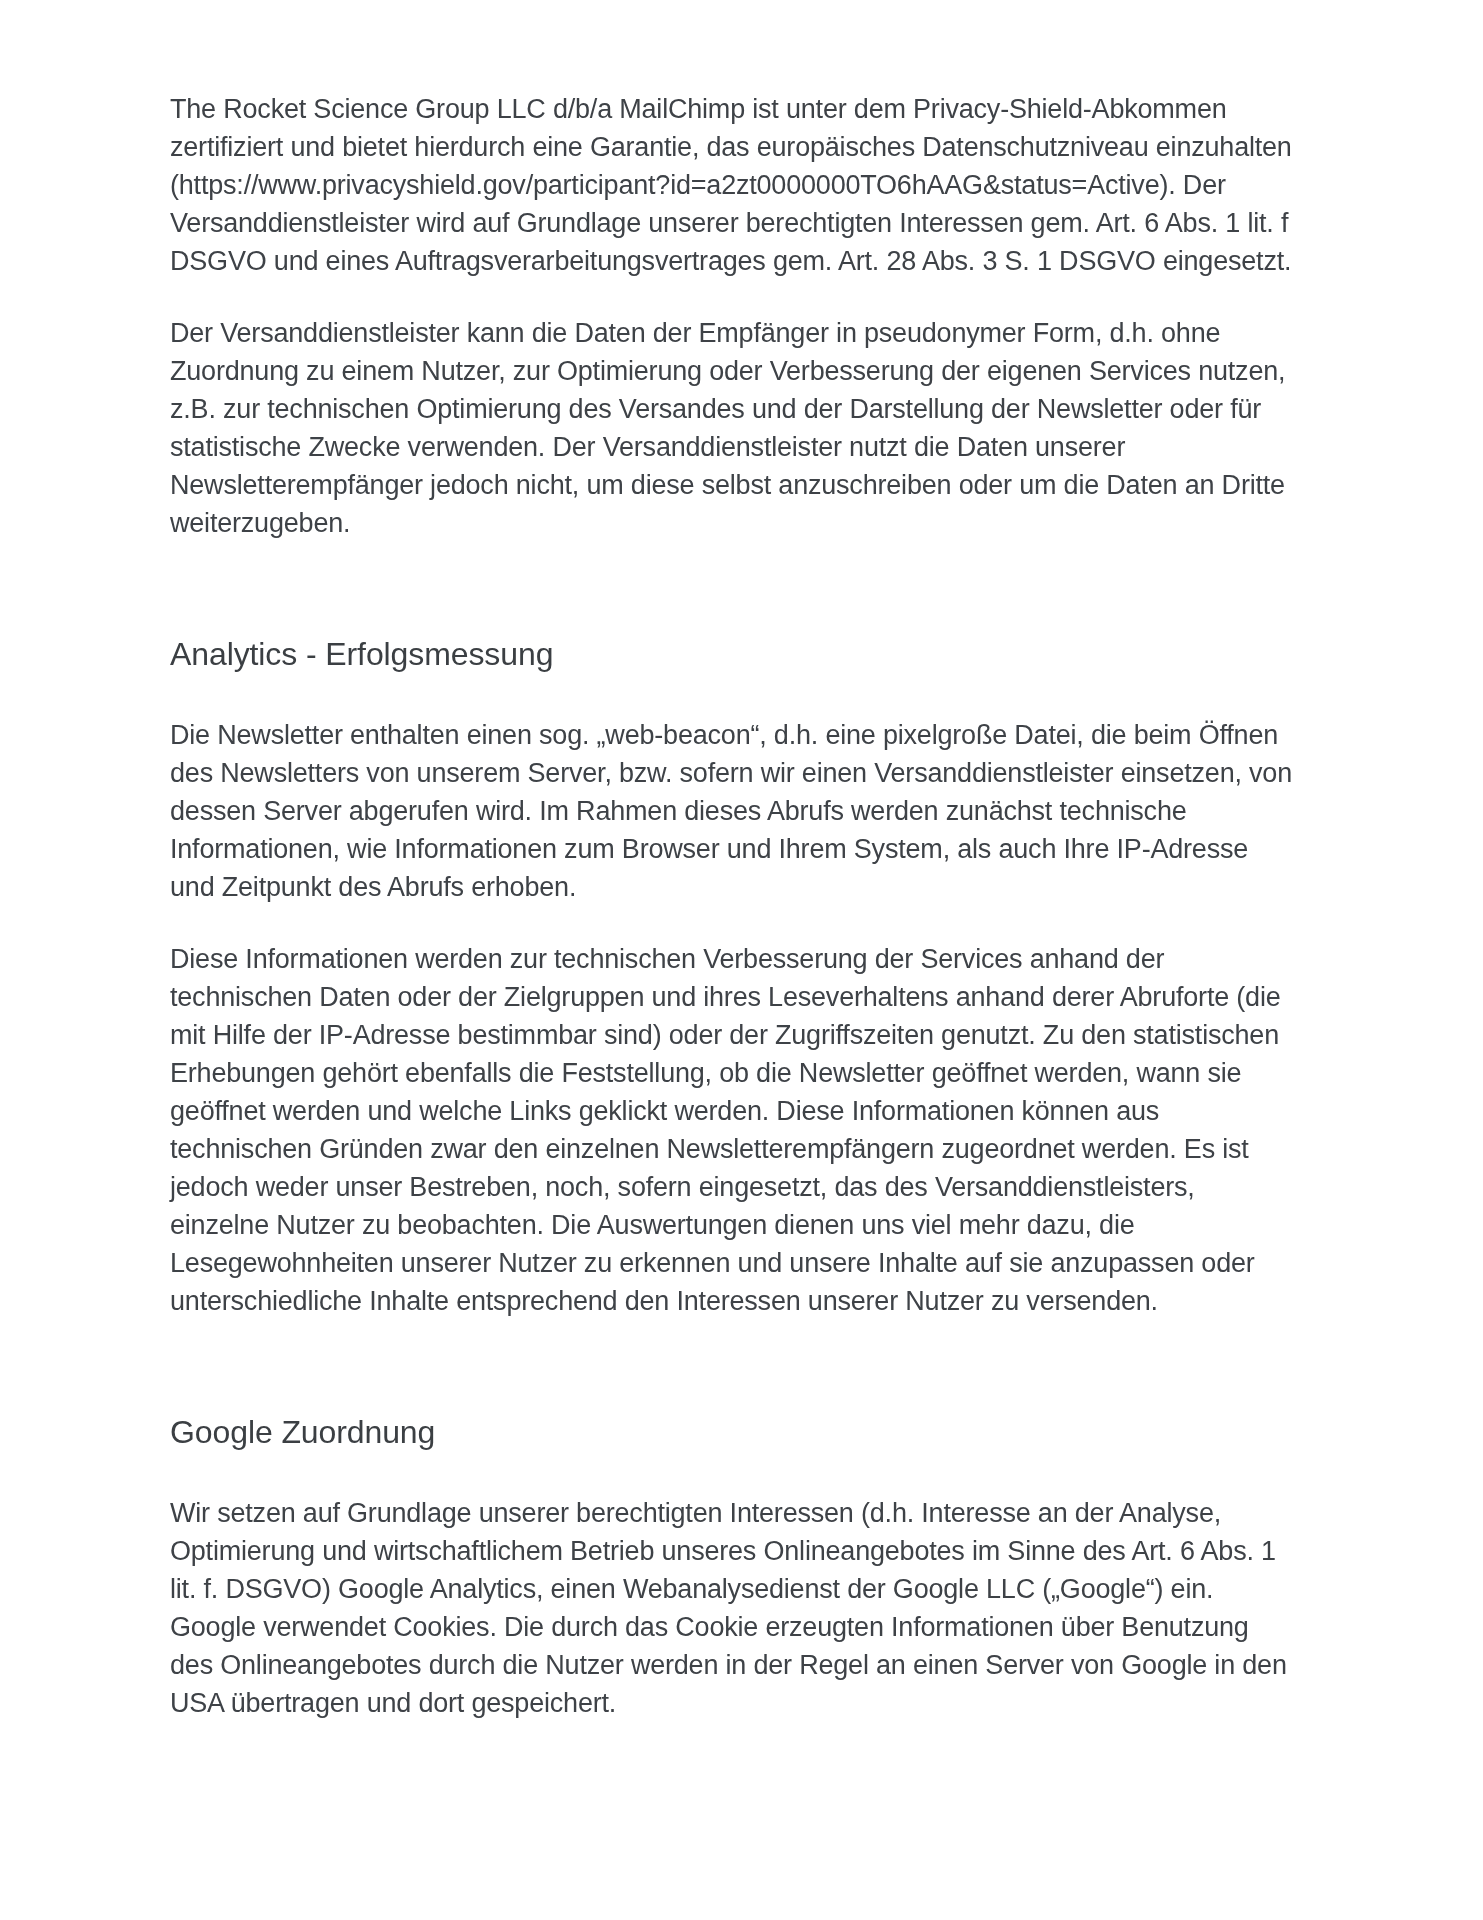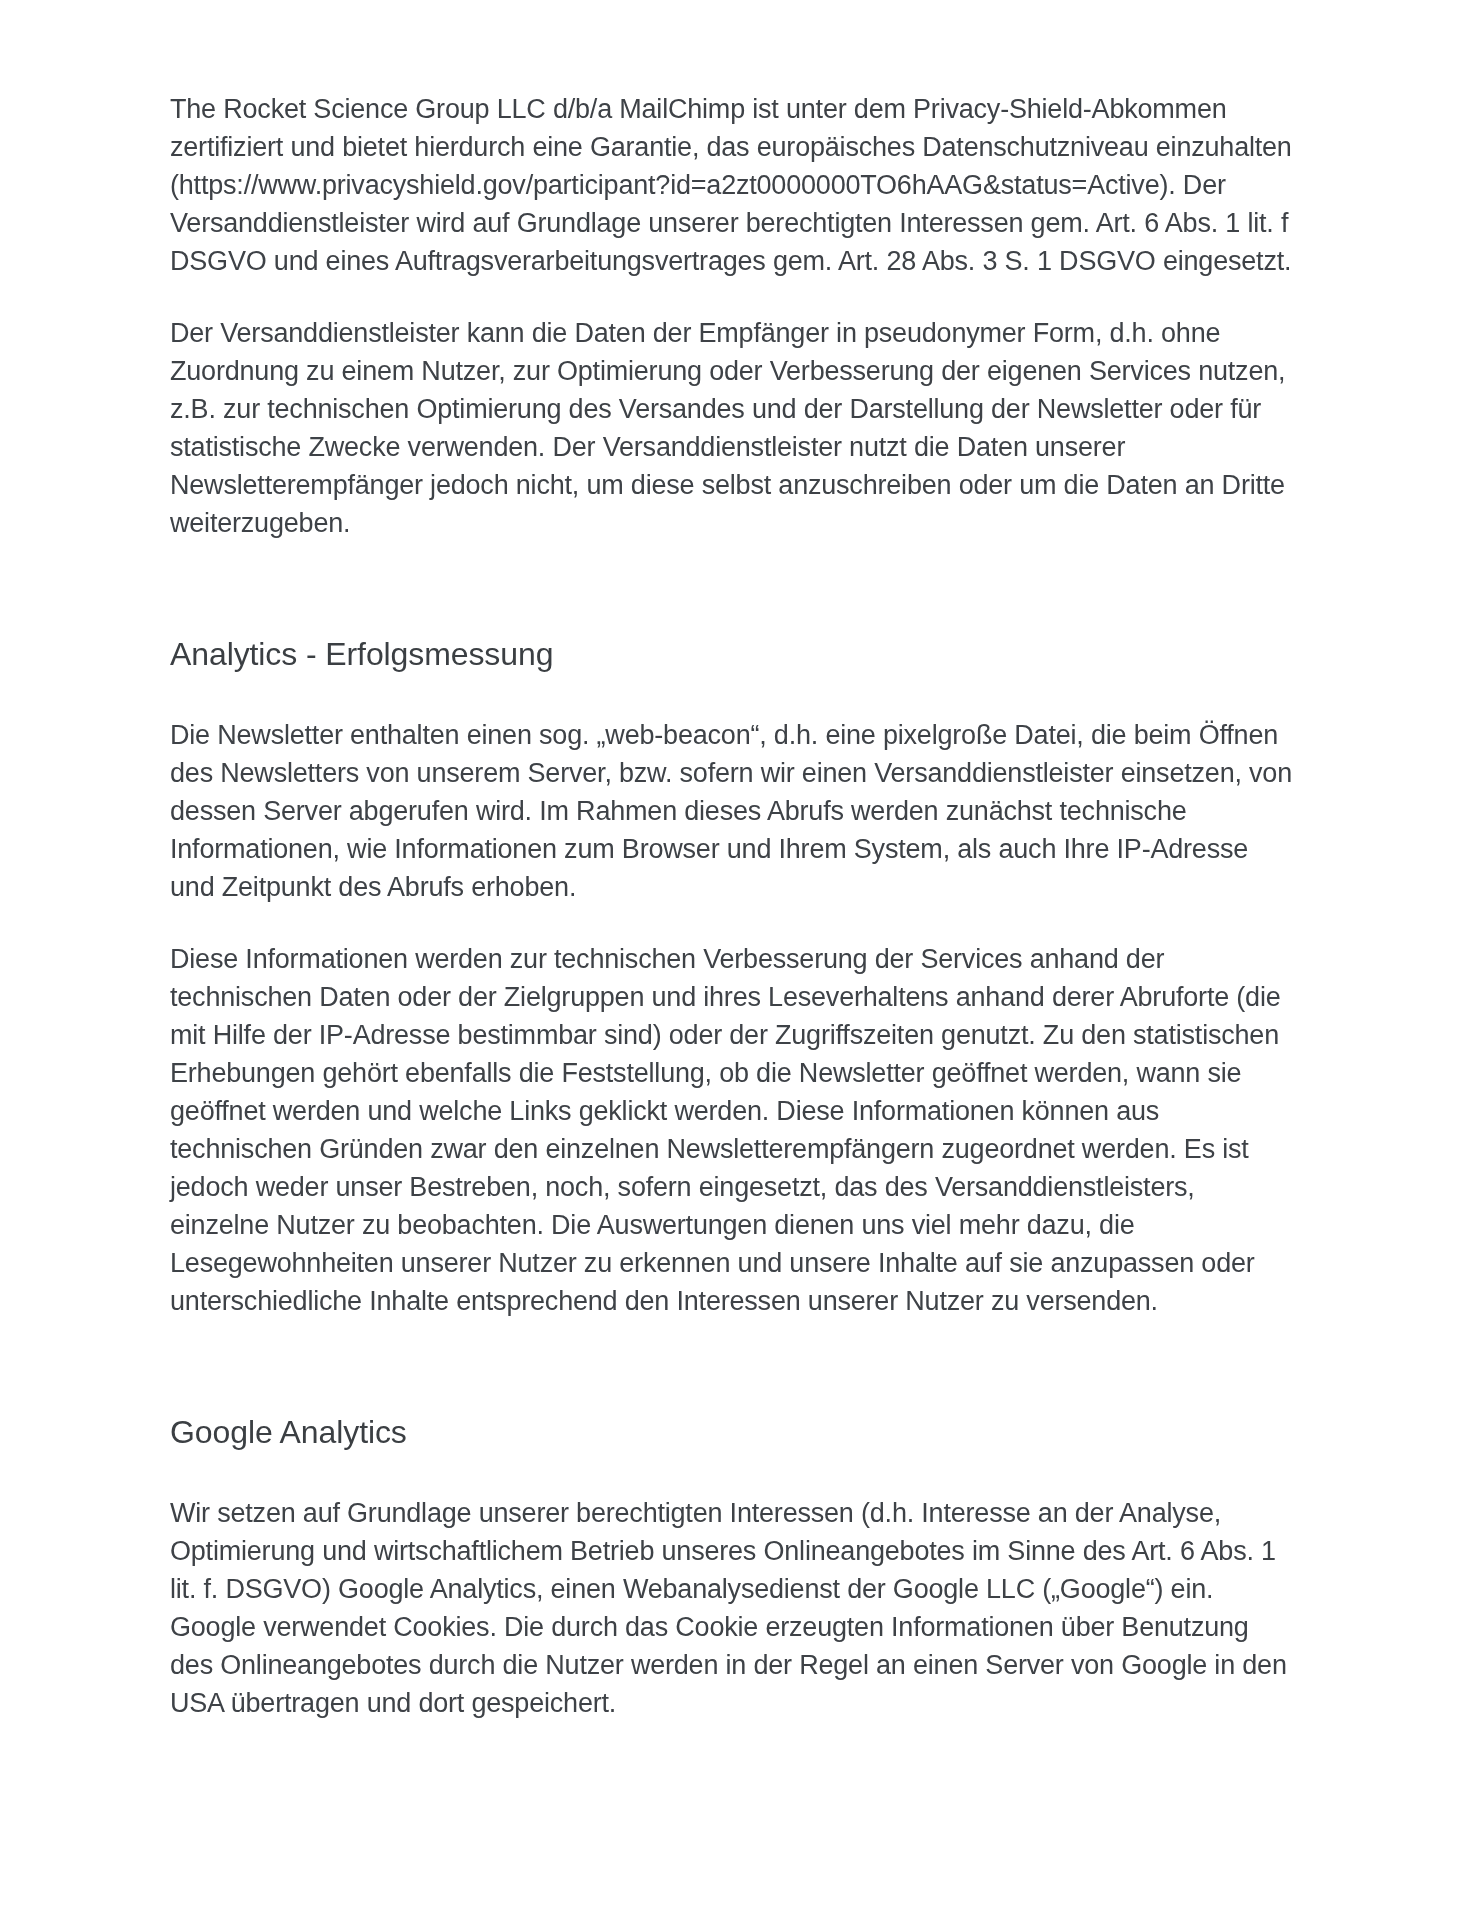--- a/index.html
+++ b/index.html
@@ -48,18 +48,18 @@
     <p>The Rocket Science Group LLC d/b/a MailChimp ist unter dem Privacy-Shield-Abkommen zertifiziert und bietet hierdurch eine Garantie, das europäisches Datenschutzniveau einzuhalten (https://www.privacyshield.gov/participant?id=a2zt0000000TO6hAAG&amp;status=Active). Der Versanddienstleister wird auf Grundlage unserer berechtigten Interessen gem. Art. 6 Abs. 1 lit. f DSGVO und eines Auftragsverarbeitungsvertrages gem. Art. 28 Abs. 3 S. 1 DSGVO eingesetzt.</p>
 
     <p>Der Versanddienstleister kann die Daten der Empfänger in pseudonymer Form, d.h. ohne Zuordnung zu einem Nutzer, zur Optimierung oder Verbesserung der eigenen Services nutzen, z.B. zur technischen Optimierung des Versandes und der Darstellung der Newsletter oder für statistische Zwecke verwenden. Der Versanddienstleister nutzt die Daten unserer Newsletterempfänger jedoch nicht, um diese selbst anzuschreiben oder um die Daten an Dritte weiterzugeben.</p>
 
     <h2>Analytics - Erfolgsmessung</h2>
 
     <p>Die Newsletter enthalten einen sog. „web-beacon“, d.h. eine pixelgroße Datei, die beim Öffnen des Newsletters von unserem Server, bzw. sofern wir einen Versanddienstleister einsetzen, von dessen Server abgerufen wird. Im Rahmen dieses Abrufs werden zunächst technische Informationen, wie Informationen zum Browser und Ihrem System, als auch Ihre IP-Adresse und Zeitpunkt des Abrufs erhoben.</p>
 
     <p>Diese Informationen werden zur technischen Verbesserung der Services anhand der technischen Daten oder der Zielgruppen und ihres Leseverhaltens anhand derer Abruforte (die mit Hilfe der IP-Adresse bestimmbar sind) oder der Zugriffszeiten genutzt. Zu den statistischen Erhebungen gehört ebenfalls die Feststellung, ob die Newsletter geöffnet werden, wann sie geöffnet werden und welche Links geklickt werden. Diese Informationen können aus technischen Gründen zwar den einzelnen Newsletterempfängern zugeordnet werden. Es ist jedoch weder unser Bestreben, noch, sofern eingesetzt, das des Versanddienstleisters, einzelne Nutzer zu beobachten. Die Auswertungen dienen uns viel mehr dazu, die Lesegewohnheiten unserer Nutzer zu erkennen und unsere Inhalte auf sie anzupassen oder unterschiedliche Inhalte entsprechend den Interessen unserer Nutzer zu versenden.</p>
 
-    <h2>Google Analytics</h2>
+    <h2>Google Zuordnung</h2>
 
     <p>Wir setzen auf Grundlage unserer berechtigten Interessen (d.h. Interesse an der Analyse, Optimierung und wirtschaftlichem Betrieb unseres Onlineangebotes im Sinne des Art. 6 Abs. 1 lit. f. DSGVO) Google Analytics, einen Webanalysedienst der Google LLC („Google“) ein. Google verwendet Cookies. Die durch das Cookie erzeugten Informationen über Benutzung des Onlineangebotes durch die Nutzer werden in der Regel an einen Server von Google in den USA übertragen und dort gespeichert.</p>
 
   </div>
 </div>
 
 </body></html>

